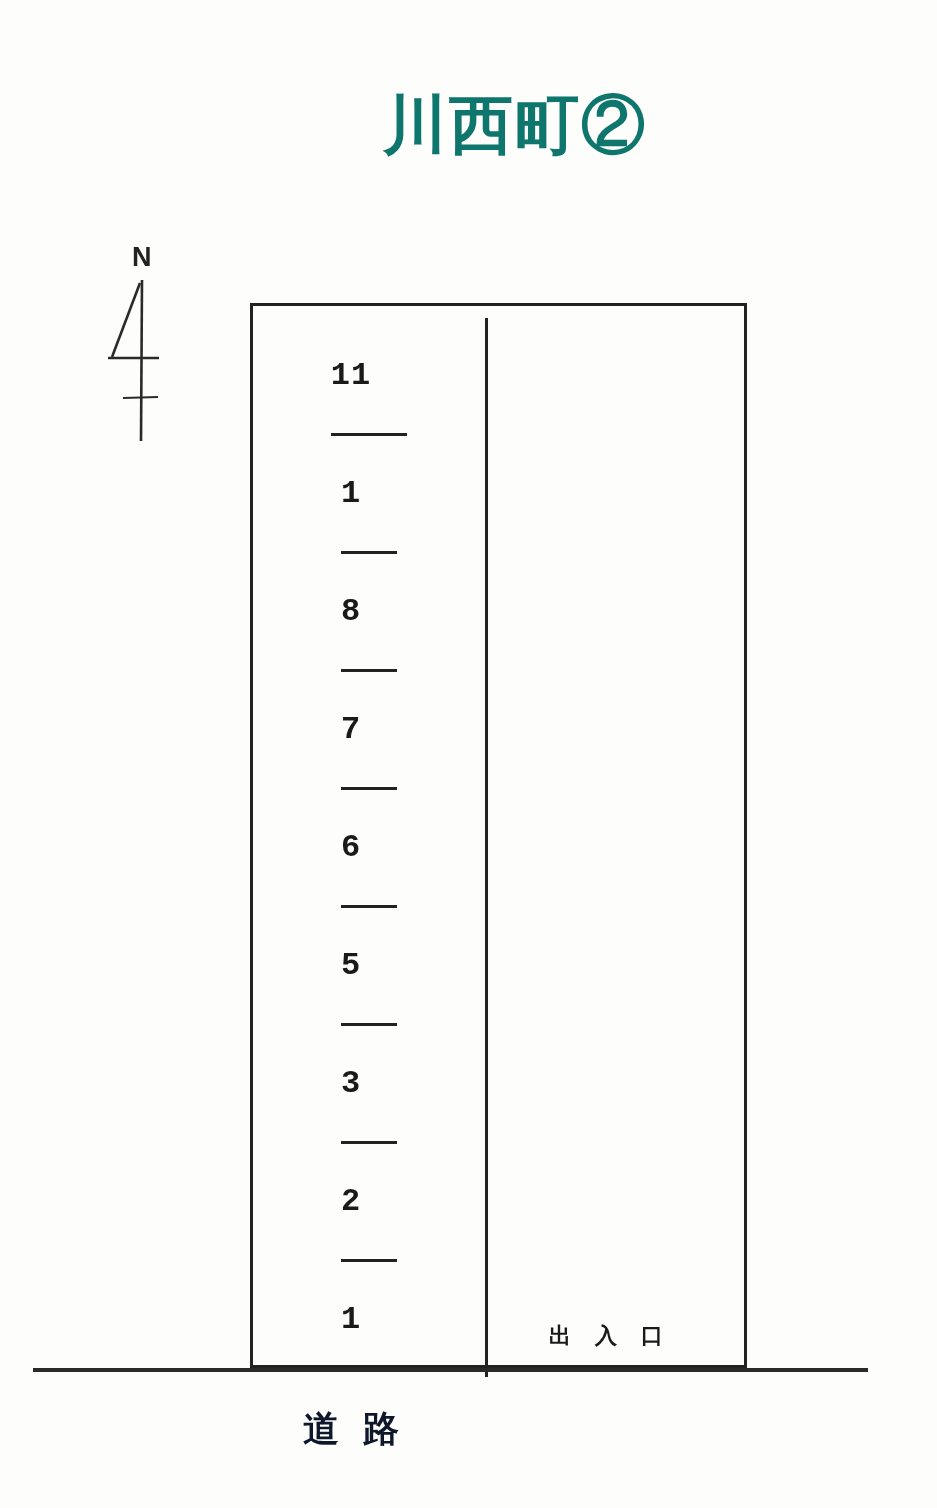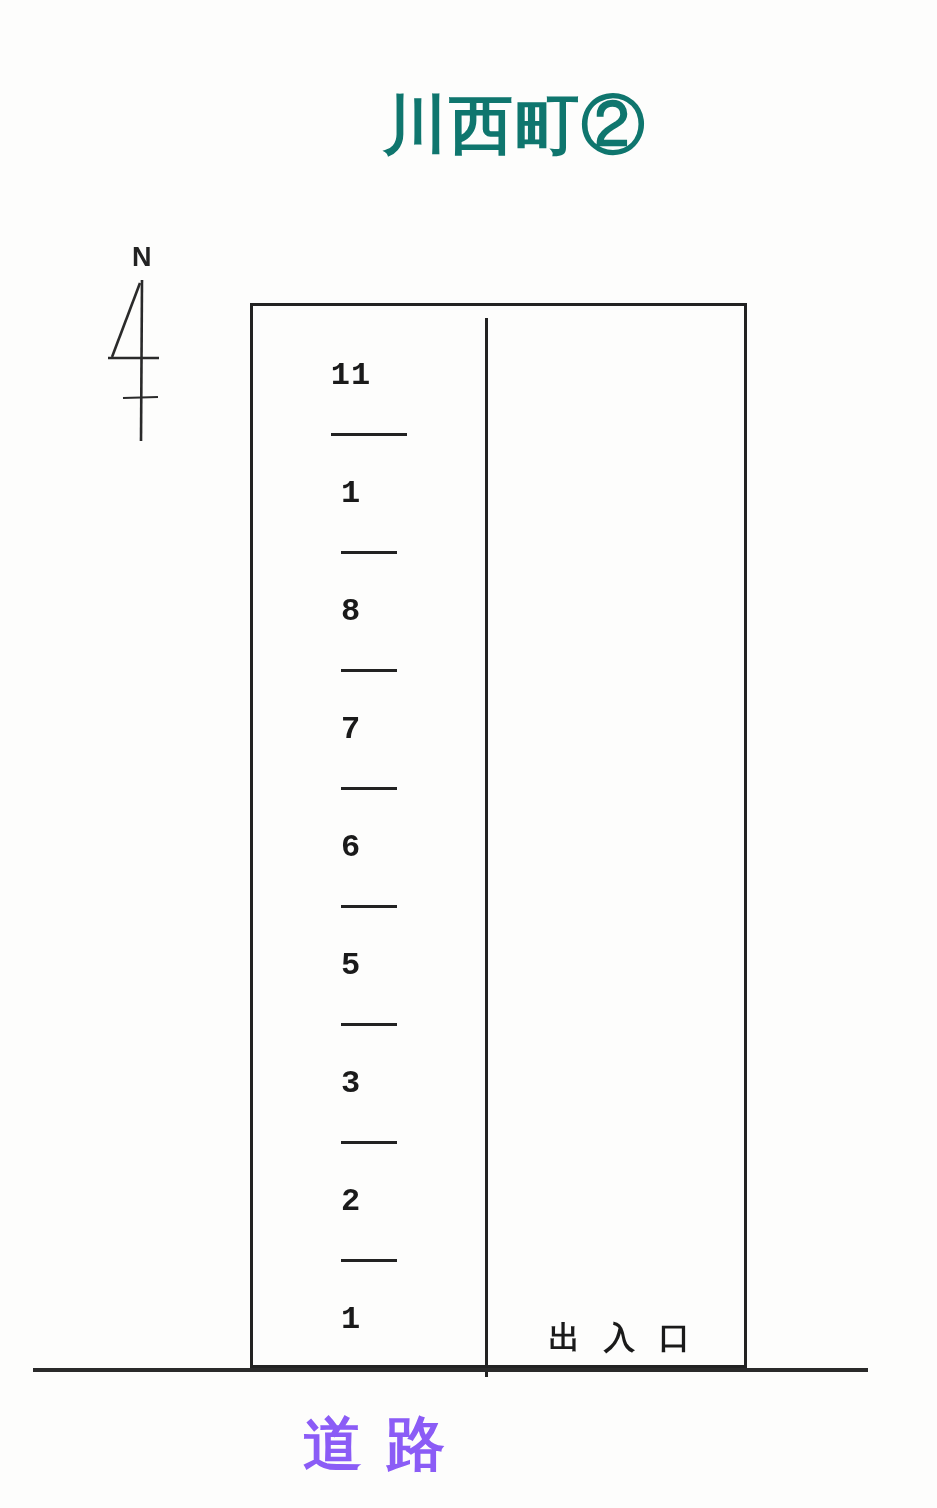--- a/index.html
+++ b/index.html
@@ -90,45 +90,45 @@
     font-size: 32px;
     font-weight: bold;
     color: #1a1a1a;
     letter-spacing: 1px;
   }
 
   
   .entrance-label {
     position: absolute;
     left: 296px;
-    bottom: 6px;
-    font-size: 31px;
+    bottom: 14px;
+    font-size: 22px;
     font-weight: bold;
     letter-spacing: 24px;
     color: #1a1a1a;
     white-space: nowrap;
   }
 
   
   .road-line {
     position: absolute;
     left: 33px;
     top: 1368px;
     width: 835px;
     height: 4px;
     background: #2a2a2a;
   }
   .road-label {
     position: absolute;
     left: 303px;
     top: 1405px;
-    font-size: 59px;
+    font-size: 36px;
     font-weight: 600;
     letter-spacing: 24px;
-    color: #8b5cf6;
+    color: #0f172a;
     white-space: nowrap;
   }
 </style>
 </head>
 <body>
 
 <div class="page-title">川西町②</div>
 
 <div class="compass">
   <span class="n-label">N</span>

